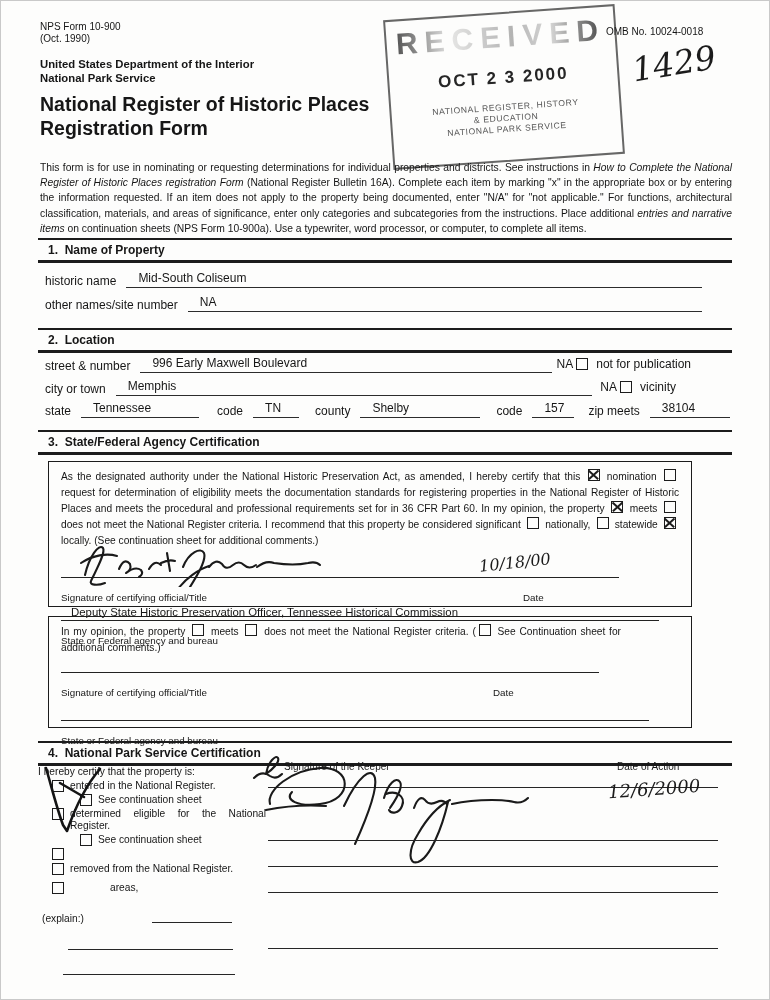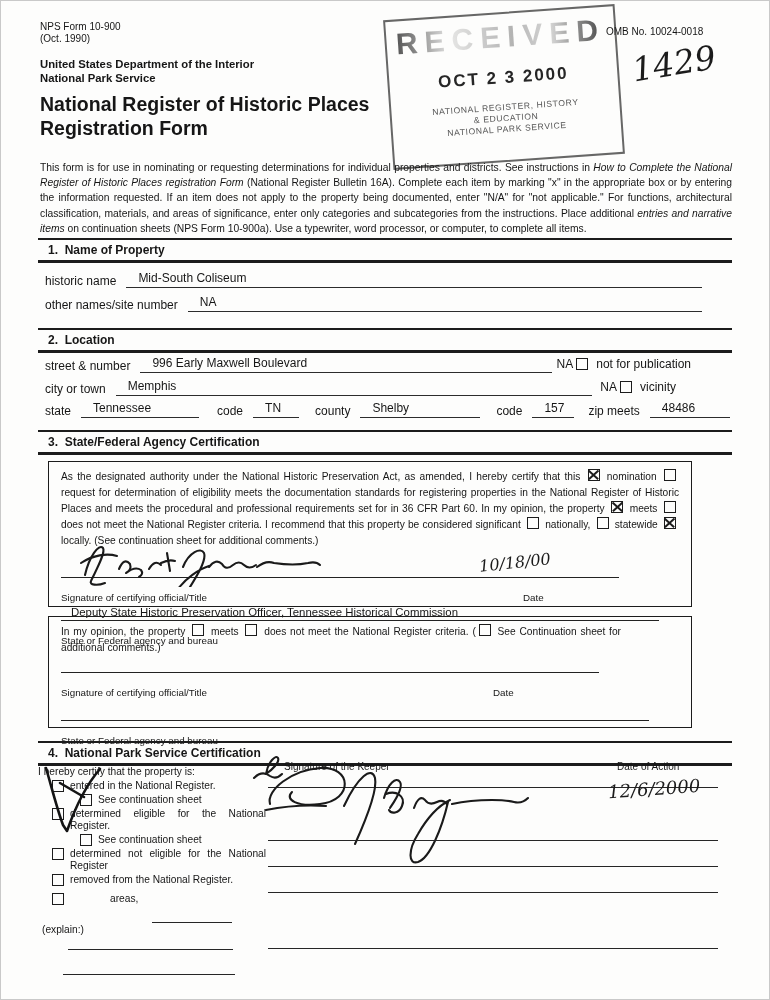--- a/index.html
+++ b/index.html
@@ -126,21 +126,21 @@
 <div class="fieldrow" style="left:45px;top:401px">
   <span class="flabel">state</span>
   <span class="fline" style="width:118px">Tennessee</span>
   <span class="flabel" style="padding-left:18px">code</span>
   <span class="fline" style="width:46px">TN</span>
   <span class="flabel" style="padding-left:16px">county</span>
   <span class="fline" style="width:120px">Shelby</span>
   <span class="flabel" style="padding-left:16px">code</span>
   <span class="fline" style="width:42px">157</span>
   <span class="flabel" style="padding-left:14px">zip meets</span>
-  <span class="fline" style="width:80px">48486</span>
+  <span class="fline" style="width:80px">38104</span>
 </div>
 
 <div class="sec" style="top:430px">3.  State/Federal Agency Certification</div>
 
 <div class="certbox" style="top:461px;height:146px">
   <div class="boxpara">
     <span>As the designated authority under the National Historic Preservation Act, as amended, I hereby certify that this</span>
     <span class="cb x"></span>
     <span>nomination</span>
     <span class="cb"></span>
@@ -209,21 +209,20 @@
   <div class="s4row">
     <span class="cb"></span>
     <span class="s4txt" style="white-space:pre-wrap">determined eligible for the National                Register.</span>
   </div>
   <div class="s4row ind">
     <span class="cb"></span>
     <span class="s4txt">See continuation sheet</span>
   </div>
   <div class="s4row">
     <span class="cb"></span>
-    <span class="s4txt">determined not eligible for the National Register</span>
   </div>
   <div class="s4row">
     <span class="cb"></span>
     <span class="s4txt">removed from the National Register.</span>
   </div>
   <div class="s4row" style="margin-top:7px">
     <span class="cb"></span>
     <span class="s4txt" style="margin-left:40px">areas,</span>
   </div>
   <div style="margin-top:19px;margin-left:-28px;padding-left:32px">(explain:)</div>

